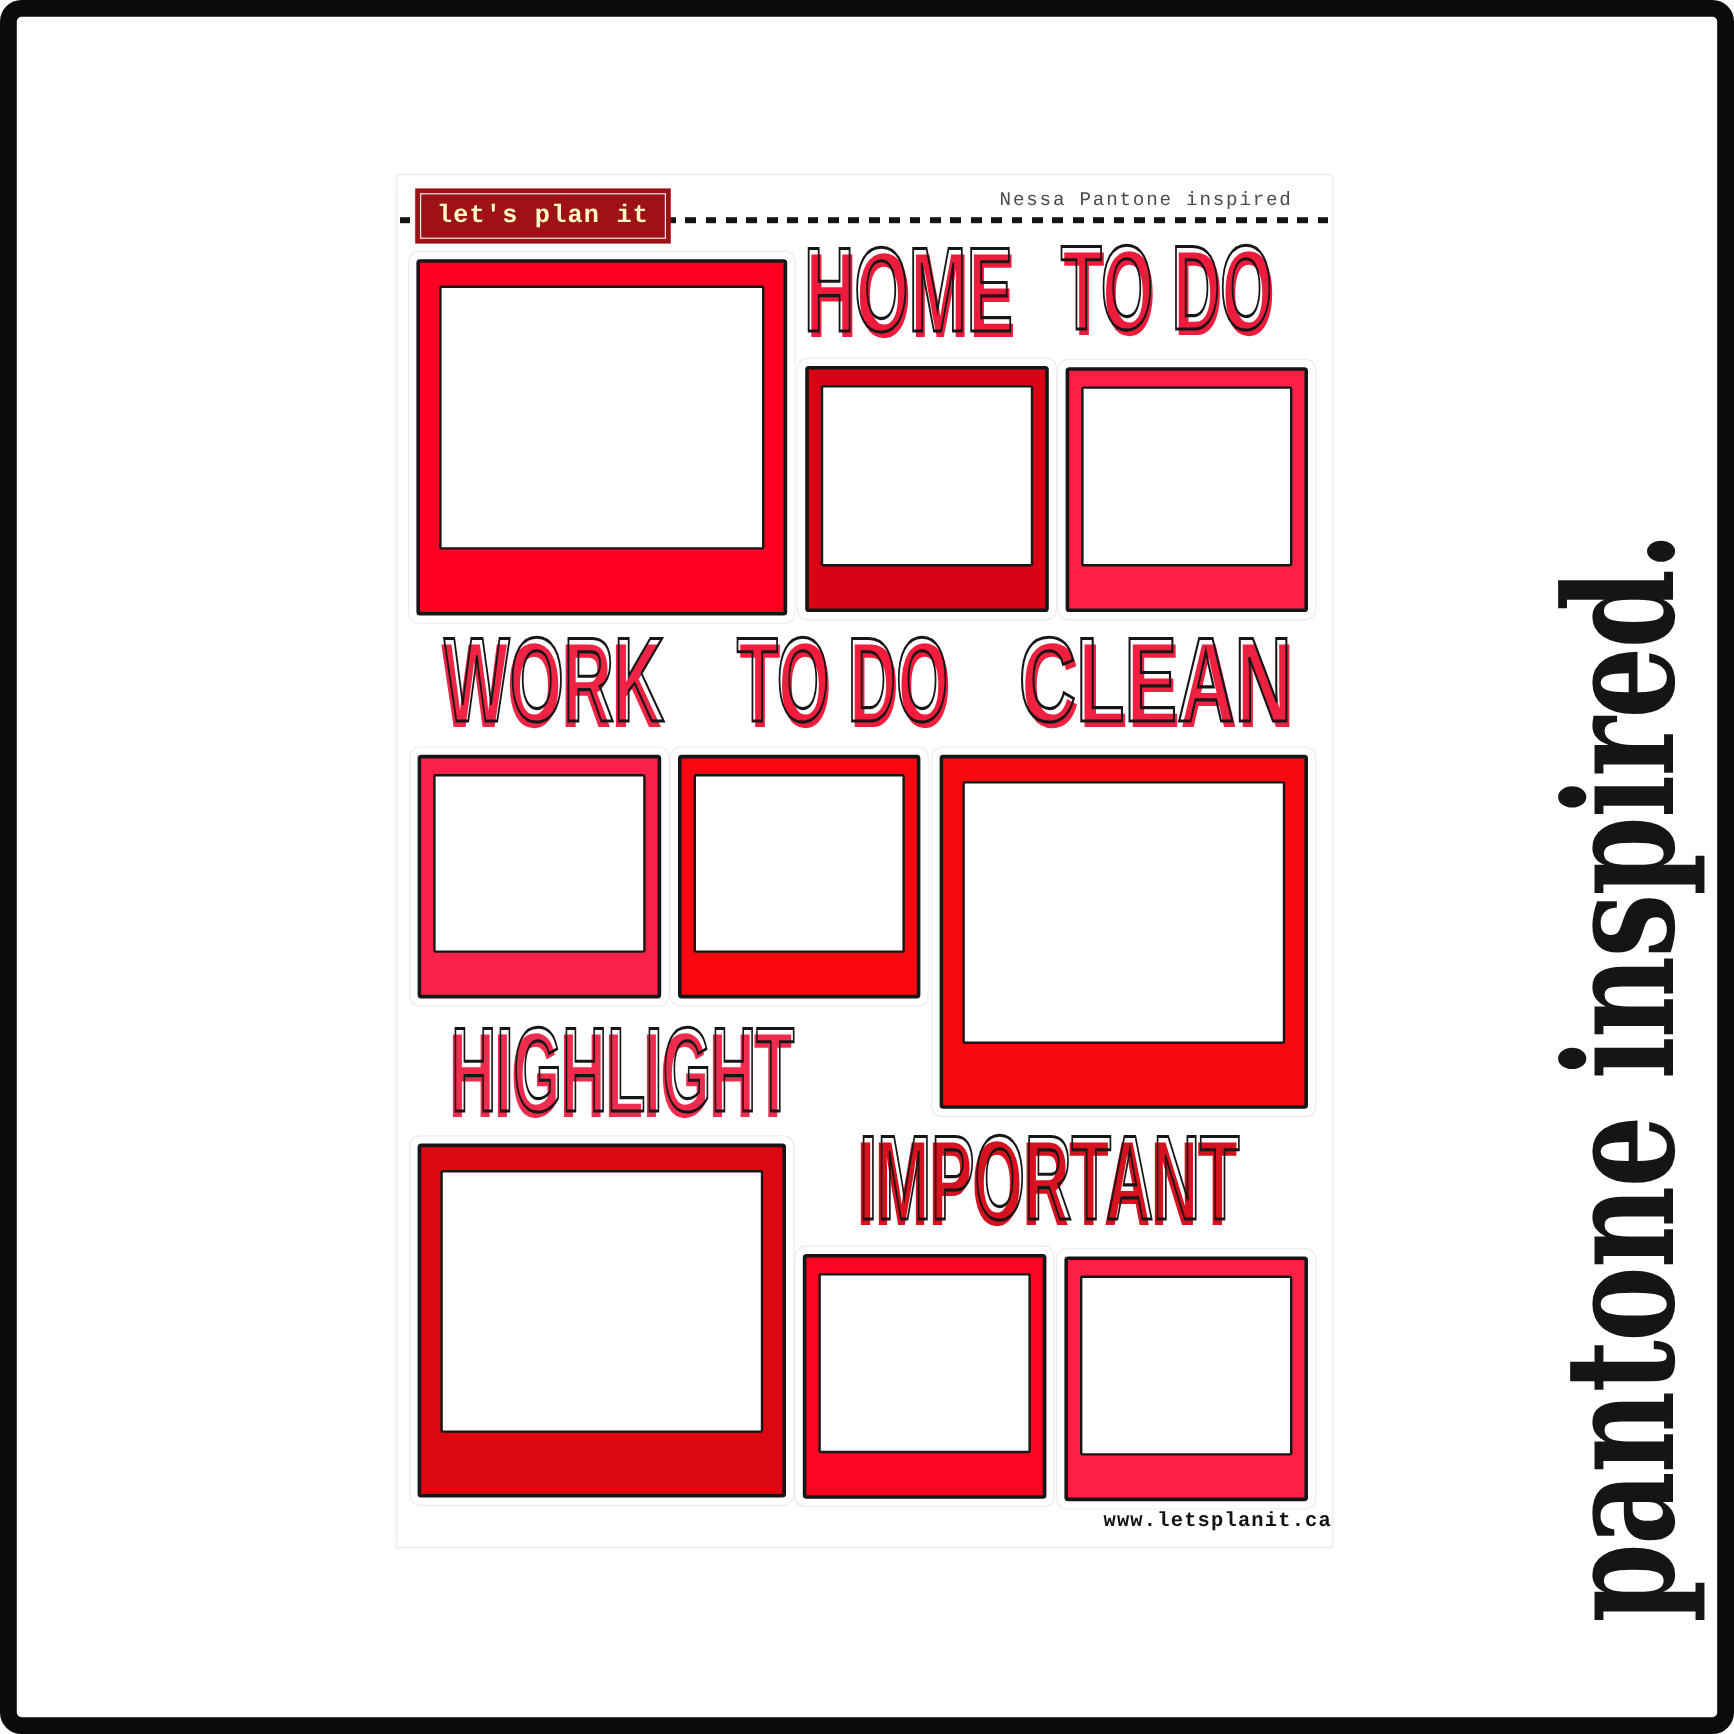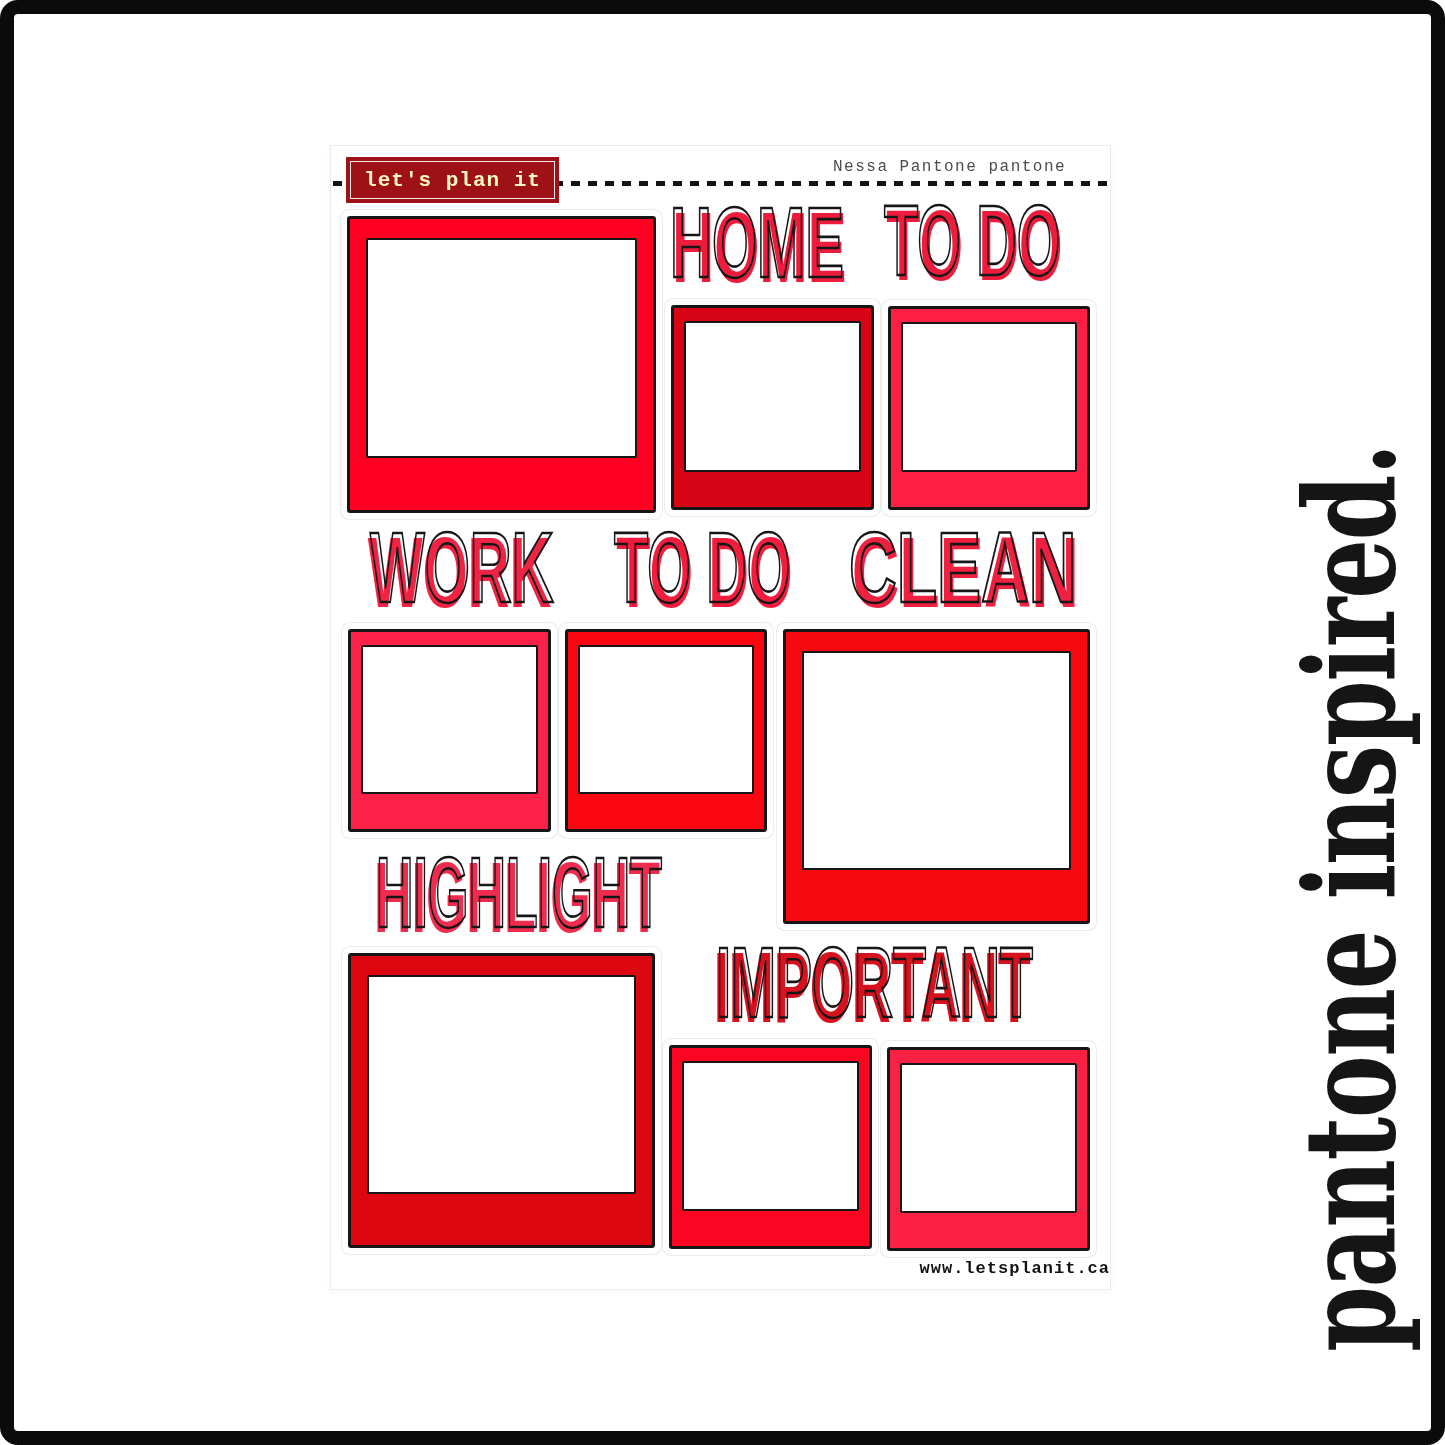--- a/index.html
+++ b/index.html
@@ -89,21 +89,21 @@
 <body>
 
 <div class="sheet"></div>
 
 <div class="dashline"></div>
 
 <div class="logo">
   <div class="logo-inner">let's plan it</div>
 </div>
 
-<div class="collection">Nessa Pantone pantone</div>
+<div class="collection">Nessa Pantone inspired</div>
 
 <div class="frame f1" style="background:#FF0022">
     <div class="photo"></div>
   </div>
 <div class="frame f2" style="background:#D60415">
     <div class="photo"></div>
   </div>
 <div class="frame f3" style="background:#FF1F44">
     <div class="photo"></div>
   </div>

